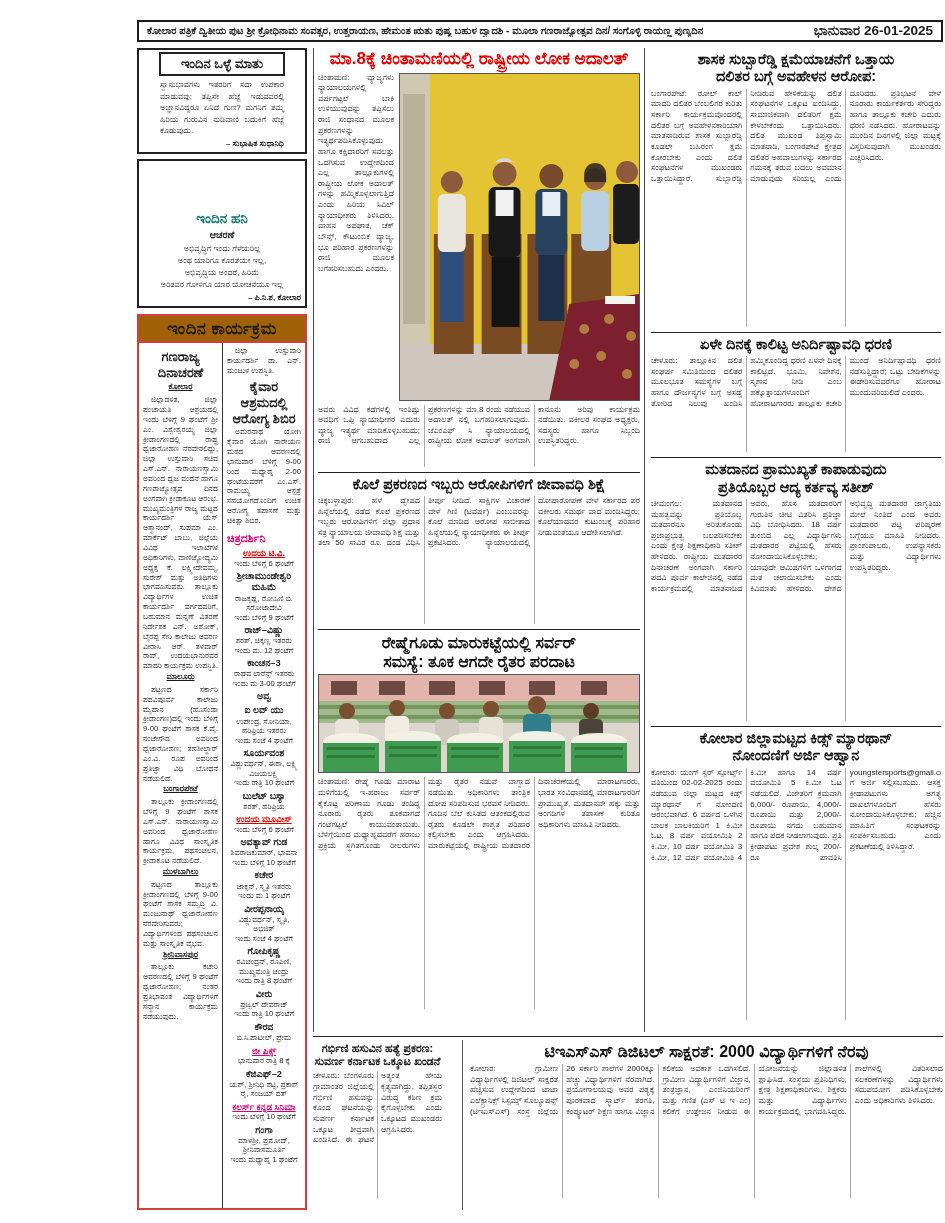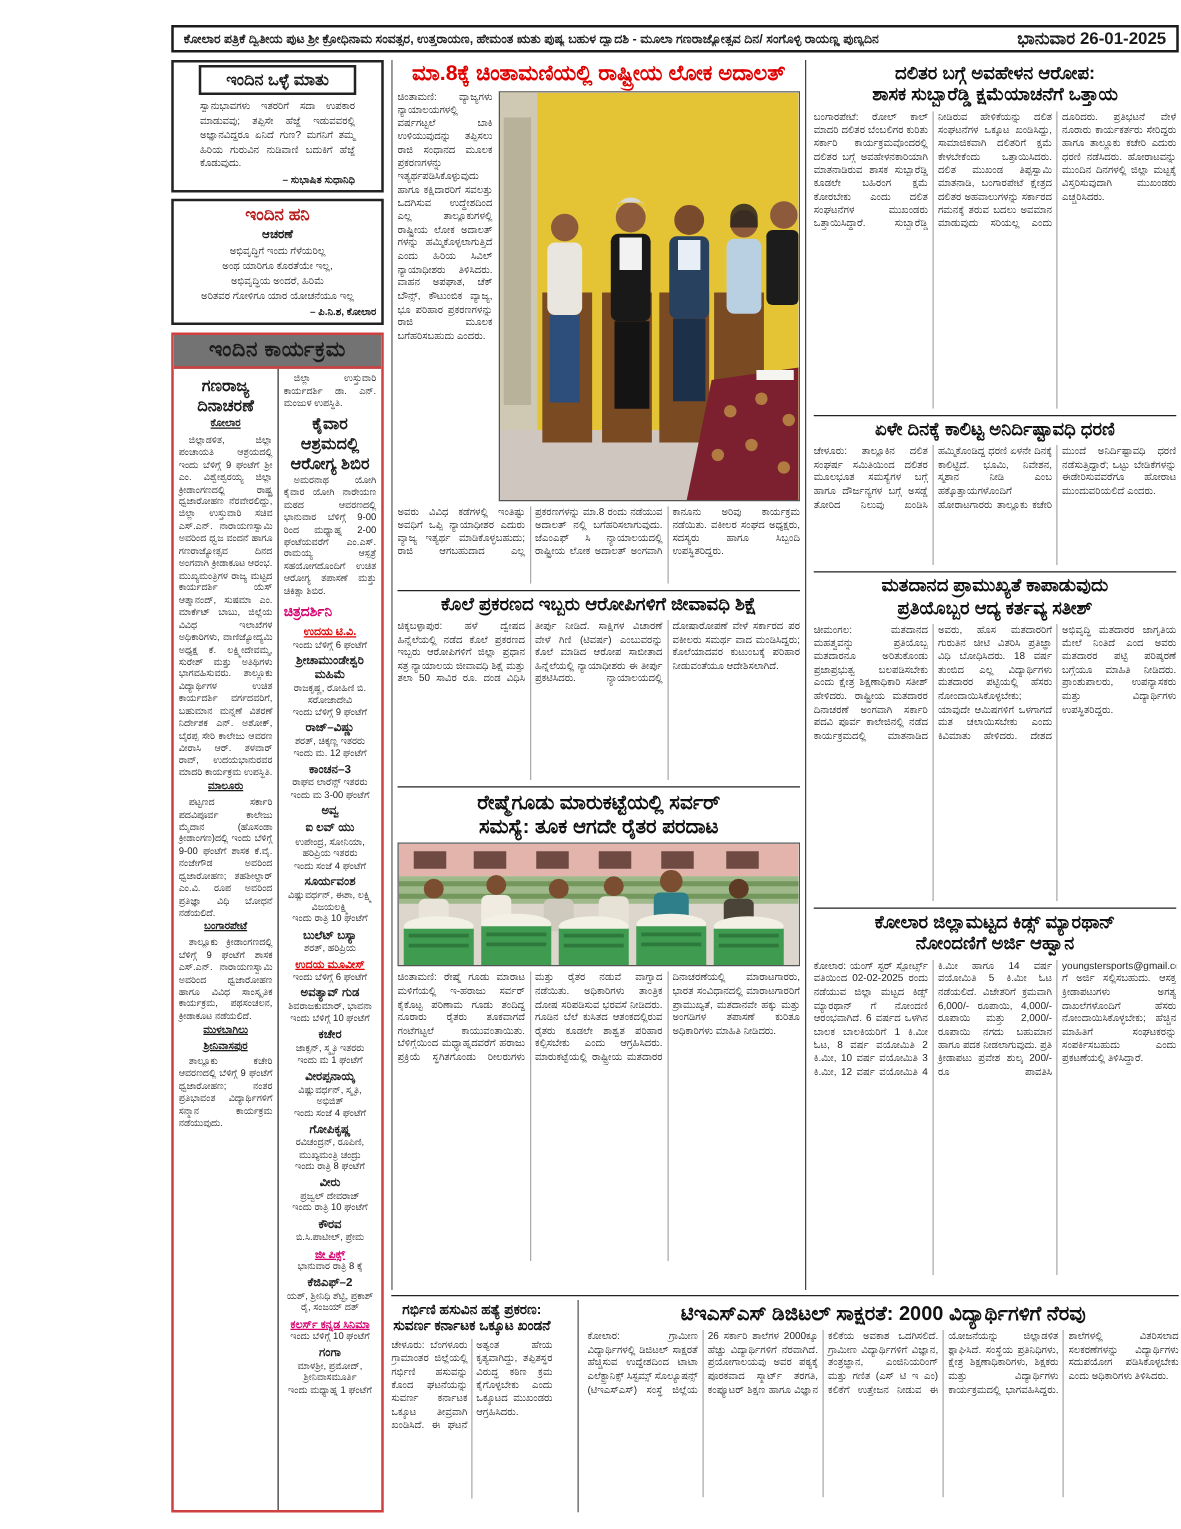--- a/index.html
+++ b/index.html
@@ -23,27 +23,27 @@
           border-left:1px solid #444;border-right:1px solid #444;overflow:hidden;}
   .rightzone{flex:1;min-width:0;padding:0 2px 0 6px;overflow:hidden;}
 
   
   .sb-box{border:2px solid #222;padding:3px 21px;box-sizing:border-box;}
   .sb-titlebox{border:2px solid #222;text-align:center;font-weight:bold;
                font-size:13px;padding:2px 0;margin:-1px -1px 3px;}
   .sb-quote{font-size:8px;line-height:1.45;text-align:justify;}
   .sb-attr{font-size:8px;font-weight:bold;text-align:right;margin-top:2px;}
   .hani{border:2px solid #222;margin-top:5px;padding:3px 4px;text-align:center;}
-  .hani-title{color:#b91c1c;font-weight:bold;font-size:13.5px;}
+  .hani-title{color:#0f766e;font-weight:bold;font-size:13.5px;margin-top:47px;}
   .hani-sub{font-weight:bold;font-size:9.5px;margin:2px 0;}
   .hani-line{font-size:8px;line-height:1.5;}
 
   .programs{border:2px solid #d04040;margin-top:6px;flex:1;display:flex;
             flex-direction:column;overflow:hidden;}
-  .programs-head{background:#737373;border-bottom:2px solid #d04040;text-align:center;
+  .programs-head{background:#a16207;border-bottom:2px solid #d04040;text-align:center;
                  font-weight:bold;font-size:16.5px;padding:3px 0;letter-spacing:.5px;}
   .programs-cols{display:flex;flex:1;overflow:hidden;}
   .pcol{width:50%;box-sizing:border-box;padding:3px 4px;font-size:7.6px;line-height:1.3;
         text-align:justify;overflow:hidden;}
   .pcol + .pcol{border-left:1px solid #333;}
   .p-title{font-weight:bold;text-align:center;font-size:13px;line-height:1.25;margin-top:3px;}
   .p-place{text-align:center;text-decoration:underline;font-weight:bold;font-size:8.2px;margin:1px 0 2px;}
   .p-body{text-indent:8px;}
   .tv-head{color:#d6006f;font-weight:bold;text-align:left;font-size:11px;margin:5px 0 2px;}
   .tv-item{text-align:center;margin-top:3px;}
@@ -123,20 +123,21 @@
 
               <div class="p-entry">
 
                 <div class="p-place">ಬಂಗಾರಪೇಟೆ</div>
                 <div class="p-body">ತಾಲ್ಲೂಕು ಕ್ರೀಡಾಂಗಣದಲ್ಲಿ ಬೆಳಿಗ್ಗೆ 9 ಘಂಟೆಗೆ ಶಾಸಕ ಎಸ್.ಎನ್. ನಾರಾಯಣಸ್ವಾಮಿ ಅವರಿಂದ ಧ್ವಜಾರೋಹಣ ಹಾಗೂ ವಿವಿಧ ಸಾಂಸ್ಕೃತಿಕ ಕಾರ್ಯಕ್ರಮ, ಪಥಸಂಚಲನ, ಕ್ರೀಡಾಕೂಟ ನಡೆಯಲಿದೆ.</div>
               </div>
 
               <div class="p-entry">
 
                 <div class="p-place">ಮುಳಬಾಗಿಲು</div>
+                <div class="p-body">ಪಟ್ಟಣದ ತಾಲ್ಲೂಕು ಕ್ರೀಡಾಂಗಣದಲ್ಲಿ ಬೆಳಿಗ್ಗೆ 9-00 ಘಂಟೆಗೆ ಶಾಸಕ ಸಮೃದ್ಧಿ ವಿ. ಮಂಜುನಾಥ್ ಧ್ವಜಾರೋಹಣ ನೆರವೇರಿಸುವರು; ವಿದ್ಯಾರ್ಥಿಗಳಿಂದ ಪಥಸಂಚಲನ ಮತ್ತು ಸಾಂಸ್ಕೃತಿಕ ವೈಭವ.</div>
               </div>
 
               <div class="p-entry">
 
                 <div class="p-place">ಶ್ರೀನಿವಾಸಪುರ</div>
                 <div class="p-body">ತಾಲ್ಲೂಕು ಕಚೇರಿ ಆವರಣದಲ್ಲಿ ಬೆಳಿಗ್ಗೆ 9 ಘಂಟೆಗೆ ಧ್ವಜಾರೋಹಣ; ನಂತರ ಪ್ರತಿಭಾವಂತ ವಿದ್ಯಾರ್ಥಿಗಳಿಗೆ ಸನ್ಮಾನ ಕಾರ್ಯಕ್ರಮ ನಡೆಯುವುದು.</div>
               </div>
             </div>
           <div class="pcol">
             <div class="p-body">ಜಿಲ್ಲಾ ಉಸ್ತುವಾರಿ ಕಾರ್ಯದರ್ಶಿ ಡಾ. ಎನ್. ಮಂಜುಳ ಉಪಸ್ಥಿತಿ.</div>
@@ -397,22 +398,22 @@
                     <rect x="4" y="18" width="48" height="3" fill="#2e7a3c"></rect>
                   </g>
               </g>
             </svg>
           </div>
           <div class="story-body cols3" style="height:232px;margin-top:4px;">ಚಿಂತಾಮಣಿ: ರೇಷ್ಮೆ ಗೂಡು ಮಾರಾಟ ಮಳಿಗೆಯಲ್ಲಿ ಇ-ಹರಾಜು ಸರ್ವರ್ ಕೈಕೊಟ್ಟ ಪರಿಣಾಮ ಗೂಡು ತಂದಿದ್ದ ನೂರಾರು ರೈತರು ತೂಕವಾಗದೆ ಗಂಟೆಗಟ್ಟಲೆ ಕಾಯುವಂತಾಯಿತು. ಬೆಳಿಗ್ಗೆಯಿಂದ ಮಧ್ಯಾಹ್ನದವರೆಗೆ ಹರಾಜು ಪ್ರಕ್ರಿಯೆ ಸ್ಥಗಿತಗೊಂಡು ರೀಲರುಗಳು ಮತ್ತು ರೈತರ ನಡುವೆ ವಾಗ್ವಾದ ನಡೆಯಿತು. ಅಧಿಕಾರಿಗಳು ತಾಂತ್ರಿಕ ದೋಷ ಸರಿಪಡಿಸುವ ಭರವಸೆ ನೀಡಿದರು. ಗೂಡಿನ ಬೆಲೆ ಕುಸಿತದ ಆತಂಕದಲ್ಲಿರುವ ರೈತರು ಕೂಡಲೇ ಶಾಶ್ವತ ಪರಿಹಾರ ಕಲ್ಪಿಸಬೇಕು ಎಂದು ಆಗ್ರಹಿಸಿದರು. ಮಾರುಕಟ್ಟೆಯಲ್ಲಿ ರಾಷ್ಟ್ರೀಯ ಮತದಾರರ ದಿನಾಚರಣೆಯಲ್ಲಿ ಮಾರಾಟಗಾರರು, ಭಾರತ ಸಂವಿಧಾನದಲ್ಲಿ ಮಾರಾಟಗಾರರಿಗೆ ಪ್ರಾಮುಖ್ಯತೆ, ಮತದಾನವೇ ಹಕ್ಕು ಮತ್ತು ಅಂಗಡಿಗಳ ತಪಾಸಣೆ ಕುರಿತೂ ಅಧಿಕಾರಿಗಳು ಮಾಹಿತಿ ನೀಡಿದರು.</div>
         </div>
 
         <div class="rightzone">
           <div class="headline-black h-md">
+            <div>ಶಾಸಕ ಸುಬ್ಬಾರೆಡ್ಡಿ ಕ್ಷಮೆಯಾಚನೆಗೆ ಒತ್ತಾಯ</div>
             <div>ದಲಿತರ ಬಗ್ಗೆ ಅವಹೇಳನ ಆರೋಪ:</div>
-            <div>ಶಾಸಕ ಸುಬ್ಬಾರೆಡ್ಡಿ ಕ್ಷಮೆಯಾಚನೆಗೆ ಒತ್ತಾಯ</div>
           </div>
           <div class="story-body cols3" style="height:238px;">ಬಂಗಾರಪೇಟೆ: ರೋಲ್ ಕಾಲ್ ಮಾದರಿ ದಲಿತರ ಬೆಂಬಲಿಗರ ಕುರಿತು ಸರ್ಕಾರಿ ಕಾರ್ಯಕ್ರಮವೊಂದರಲ್ಲಿ ದಲಿತರ ಬಗ್ಗೆ ಅವಹೇಳನಕಾರಿಯಾಗಿ ಮಾತನಾಡಿರುವ ಶಾಸಕ ಸುಬ್ಬಾರೆಡ್ಡಿ ಕೂಡಲೇ ಬಹಿರಂಗ ಕ್ಷಮೆ ಕೋರಬೇಕು ಎಂದು ದಲಿತ ಸಂಘಟನೆಗಳ ಮುಖಂಡರು ಒತ್ತಾಯಿಸಿದ್ದಾರೆ. ಸುಬ್ಬಾರೆಡ್ಡಿ ನೀಡಿರುವ ಹೇಳಿಕೆಯನ್ನು ದಲಿತ ಸಂಘಟನೆಗಳ ಒಕ್ಕೂಟ ಖಂಡಿಸಿದ್ದು, ಸಾಮಾಜಿಕವಾಗಿ ದಲಿತರಿಗೆ ಕ್ಷಮೆ ಕೇಳಬೇಕೆಂದು ಒತ್ತಾಯಿಸಿದರು. ದಲಿತ ಮುಖಂಡ ತಿಪ್ಪಸ್ವಾಮಿ ಮಾತನಾಡಿ, ಬಂಗಾರಪೇಟೆ ಕ್ಷೇತ್ರದ ದಲಿತರ ಅಹವಾಲುಗಳನ್ನು ಸರ್ಕಾರದ ಗಮನಕ್ಕೆ ತರುವ ಬದಲು ಅವಮಾನ ಮಾಡುವುದು ಸರಿಯಲ್ಲ ಎಂದು ದೂರಿದರು. ಪ್ರತಿಭಟನೆ ವೇಳೆ ನೂರಾರು ಕಾರ್ಯಕರ್ತರು ಸೇರಿದ್ದರು ಹಾಗೂ ತಾಲ್ಲೂಕು ಕಚೇರಿ ಎದುರು ಧರಣಿ ನಡೆಸಿದರು. ಹೋರಾಟವನ್ನು ಮುಂದಿನ ದಿನಗಳಲ್ಲಿ ಜಿಲ್ಲಾ ಮಟ್ಟಕ್ಕೆ ವಿಸ್ತರಿಸುವುದಾಗಿ ಮುಖಂಡರು ಎಚ್ಚರಿಸಿದರು.</div>
 
           <div class="rule"></div>
           <div class="headline-black h-md">ಏಳೇ ದಿನಕ್ಕೆ ಕಾಲಿಟ್ಟ ಅನಿರ್ದಿಷ್ಟಾವಧಿ ಧರಣಿ</div>
           <div class="story-body cols3" style="height:96px;">ಚೇಳೂರು: ತಾಲ್ಲೂಕಿನ ದಲಿತ ಸಂಘರ್ಷ ಸಮಿತಿಯಿಂದ ದಲಿತರ ಮೂಲಭೂತ ಸಮಸ್ಯೆಗಳ ಬಗ್ಗೆ ಹಾಗೂ ದೌರ್ಜನ್ಯಗಳ ಬಗ್ಗೆ ಅಸಡ್ಡೆ ತೋರಿದ ನಿಲುವು ಖಂಡಿಸಿ ಹಮ್ಮಿಕೊಂಡಿದ್ದ ಧರಣಿ ಏಳನೇ ದಿನಕ್ಕೆ ಕಾಲಿಟ್ಟಿದೆ. ಭೂಮಿ, ನಿವೇಶನ, ಸ್ಮಶಾನ ನೀಡಿ ಎಂಬ ಹಕ್ಕೊತ್ತಾಯಗಳೊಂದಿಗೆ ಹೋರಾಟಗಾರರು ತಾಲ್ಲೂಕು ಕಚೇರಿ ಮುಂದೆ ಅನಿರ್ದಿಷ್ಟಾವಧಿ ಧರಣಿ ನಡೆಸುತ್ತಿದ್ದಾರೆ; ಒಟ್ಟು ಬೇಡಿಕೆಗಳನ್ನು ಈಡೇರಿಸುವವರೆಗೂ ಹೋರಾಟ ಮುಂದುವರಿಯಲಿದೆ ಎಂದರು.</div>
 
           <div class="rule"></div>
           <div class="headline-black h-md">
             <div>ಮತದಾನದ ಪ್ರಾಮುಖ್ಯತೆ ಕಾಪಾಡುವುದು</div>

